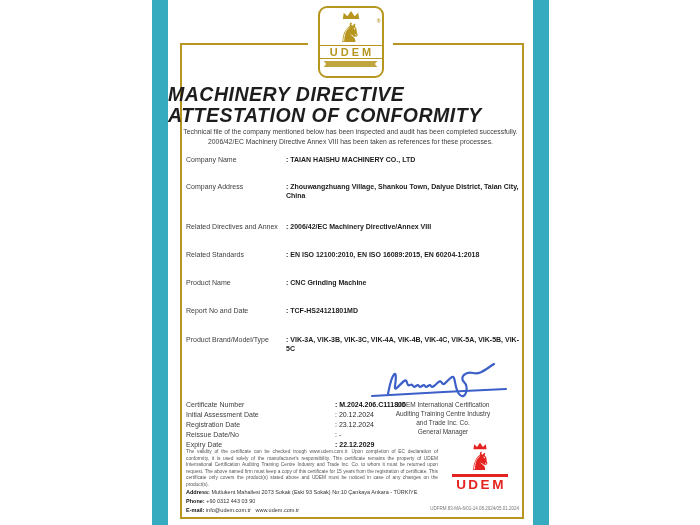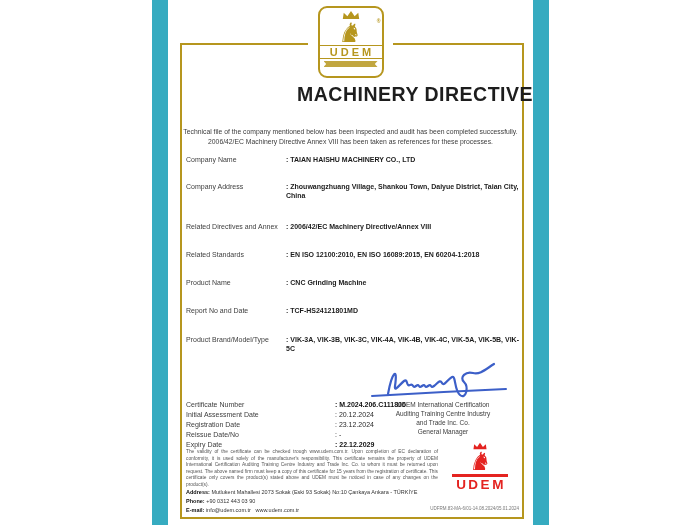--- a/index.html
+++ b/index.html
@@ -14,21 +14,21 @@
   
   .logo-top{position:absolute;left:140px;top:0px;width:85px;height:82px;background:#fff;display:flex;align-items:flex-start;justify-content:center;}
   .logo-frame{position:relative;margin-top:6px;width:62px;height:68px;border:2px solid #b6961e;border-radius:9px;display:flex;flex-direction:column;align-items:center;}
   .reg-mark{position:absolute;right:1px;top:10px;font-size:5px;color:#b6961e;font-weight:bold;}
   .crown{margin-top:2px;}
   .horse{font-family:"DejaVu Sans",sans-serif;font-size:27px;line-height:25px;color:#b6961e;transform:scaleX(-1);}
   .logo-word{width:100%;text-align:center;font-size:11px;font-weight:bold;letter-spacing:3px;padding-left:3px;color:#b6961e;border-top:1.5px solid #b6961e;border-bottom:1.5px solid #b6961e;line-height:12px;box-sizing:border-box;}
   .ribbon{margin-top:2px;width:54px;height:6px;background:#b6961e;clip-path:polygon(0 0,100% 0,95% 50%,100% 100%,0 100%,5% 50%);opacity:.85;}
 
   
-  .title{position:absolute;left:0;top:84px;width:100%;text-align:right;color:#1d1d1d;font-weight:bold;font-size:19.5px;line-height:21px;letter-spacing:.5px;}
+  .title{position:absolute;left:0;top:84px;width:100%;text-align:left;color:#1d1d1d;font-weight:bold;font-size:19.5px;line-height:21px;letter-spacing:.5px;font-style:italic;}
   .intro{position:absolute;left:4%;top:128px;width:92%;text-align:center;color:#3c3c3c;font-size:6.8px;line-height:7.6px;}
   .intro .nowrap{white-space:nowrap;display:block;margin-top:2px;}
 
   
   .frow{position:absolute;left:18px;width:338px;display:flex;align-items:flex-start;}
   .flabel{width:100px;flex:0 0 100px;font-size:7px;color:#3d3d3d;line-height:8.5px;}
   .fvalue{flex:1;font-size:7px;font-weight:bold;color:#1b1b1b;line-height:8.5px;}
 
   
   .crow{position:absolute;left:18px;width:200px;display:flex;}
@@ -71,20 +71,21 @@
           <path d="M2 10 L3 3 L7 7 L11 1 L15 7 L19 3 L20 10 Z" fill="#b6961e"></path>
         </svg>
         <span class="horse">♞</span>
         <div class="logo-word">UDEM</div>
         <div class="ribbon"></div>
       </div>
     </div>
 
     <div class="title">
       <div>MACHINERY DIRECTIVE</div>
+      <div>ATTESTATION OF CONFORMITY</div>
     </div>
     <div class="intro">
       <span>Technical file of the company mentioned below has been inspected and audit has been completed successfully.</span>
       <span class="nowrap">2006/42/EC Machinery Directive Annex VIII has been taken as references for these processes.</span>
     </div>
 
     <div class="frow" style="top:156px">
       <span class="flabel">Company Name</span>
       <span class="fvalue">: TAIAN HAISHU MACHINERY CO., LTD</span>
     </div>

